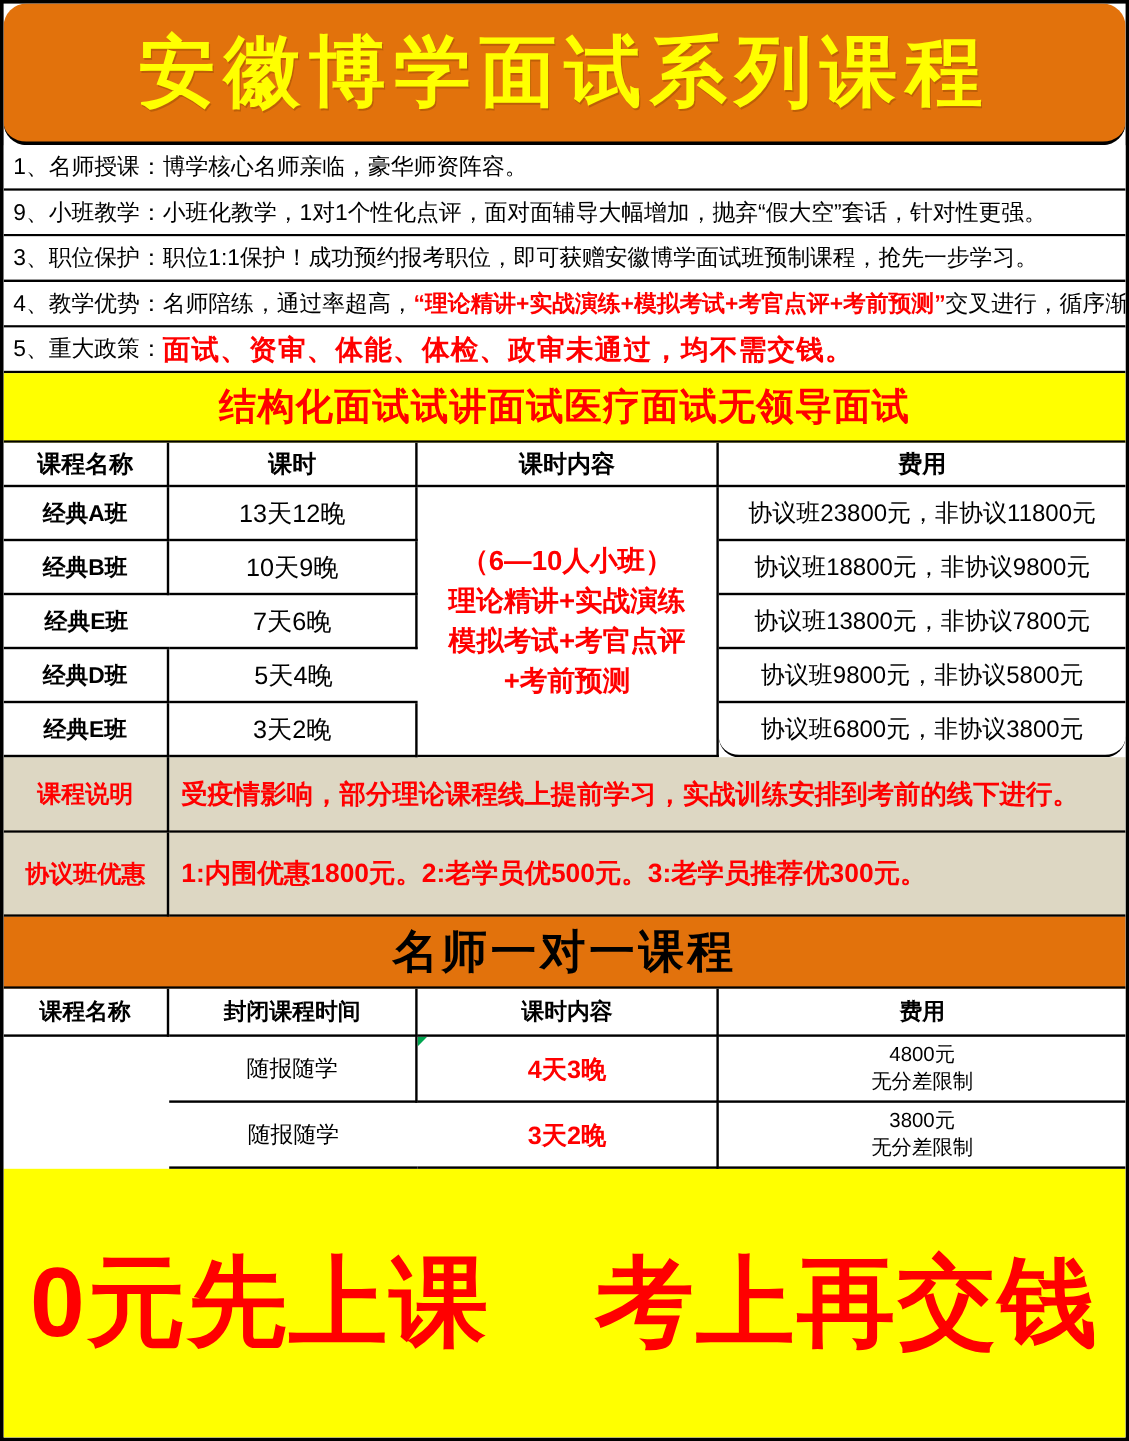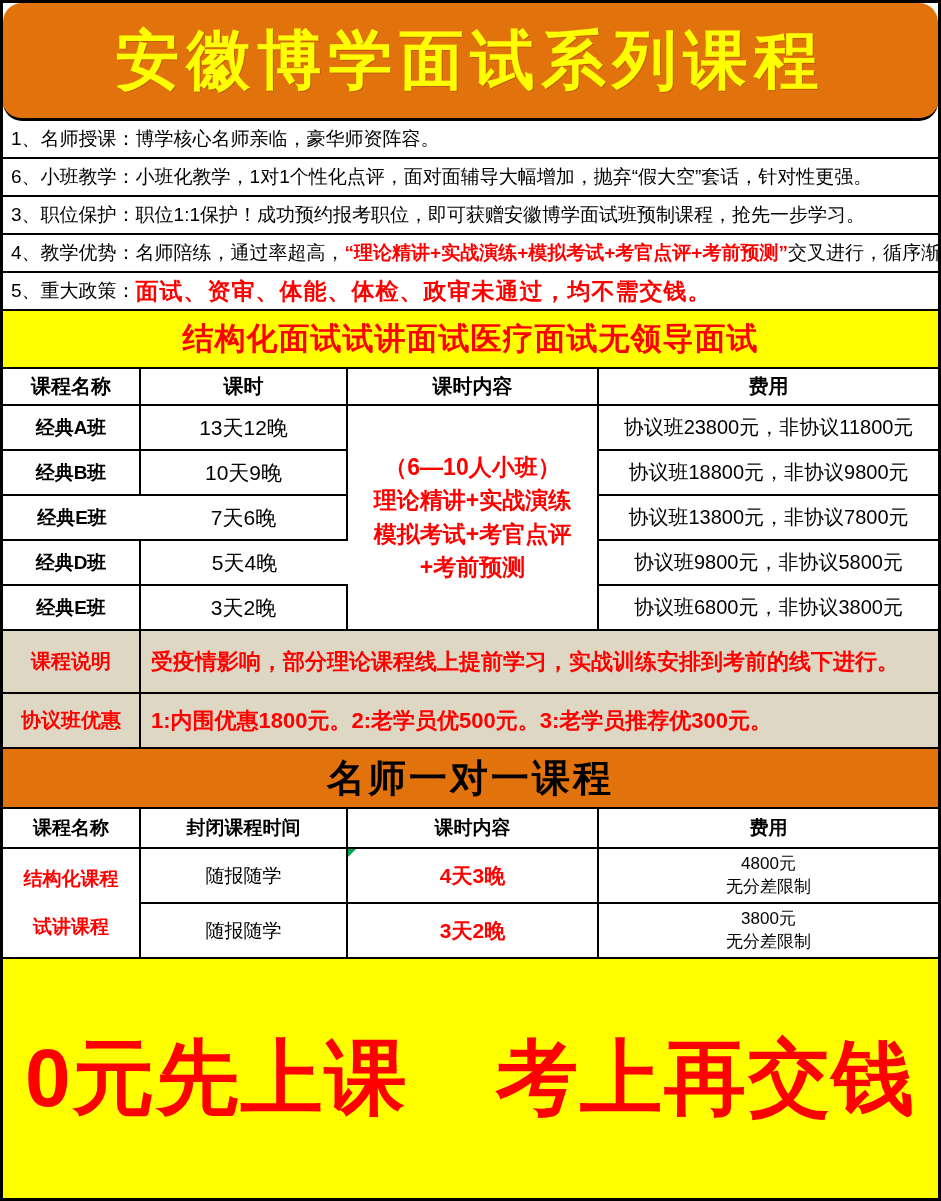--- a/index.html
+++ b/index.html
@@ -68,21 +68,21 @@
   .note-row{display:grid;grid-template-columns:138px 1fr;flex:0 0 auto;background:var(--tan);}
   .note-row .label-cell{
     border-right:2px solid var(--black);border-bottom:2px solid var(--black);
     display:flex;align-items:center;justify-content:center;
     color:var(--red);font-weight:900;font-size:20px;
   }
   .note-row .text-cell{
     border-bottom:2px solid var(--black);display:flex;align-items:center;
     padding-left:10px;color:var(--red);font-weight:900;font-size:22px;white-space:nowrap;overflow:hidden;
   }
-  .note-row.h63{height:63px;} .note-row.h55{height:55px;}
+  .note-row.h63{height:63px;} .note-row.h55{height:70px;}
   
   .one-title-band{
     height:60px;background:var(--orange);border-bottom:2px solid var(--black);
     display:flex;align-items:center;justify-content:center;flex:0 0 auto;
   }
   .one-title-band .one-title{font-size:38px;font-weight:700;color:#000;letter-spacing:3px;}
   .one-table{grid-template-columns:138px 207px 251px 1fr;grid-template-rows:40px 55px 55px;}
   .one-table .hcell{font-weight:bold;font-size:19px;}
   .one-table .name-merged{
     grid-column:1;grid-row:2 / span 2;
@@ -113,21 +113,21 @@
     <div class="title">安徽博学面试系列课程</div>
   </div>
 
   <div class="notices">
     <div class="notice-row">
       <span>1、名师授课：博学核心名师亲临，豪华师资阵容。</span>
         <span class="seg-red"></span>
         <span></span>
     </div>
     <div class="notice-row">
-      <span>6、小班教学：小班化教学，1对1个性化点评，面对面辅导大幅增加，抛弃“假大空”套话，针对性更强。</span>
+      <span>9、小班教学：小班化教学，1对1个性化点评，面对面辅导大幅增加，抛弃“假大空”套话，针对性更强。</span>
         <span class="seg-red"></span>
         <span></span>
     </div>
     <div class="notice-row">
       <span>3、职位保护：职位1:1保护！成功预约报考职位，即可获赠安徽博学面试班预制课程，抢先一步学习。</span>
         <span class="seg-red"></span>
         <span></span>
     </div>
     <div class="notice-row">
       <span>4、教学优势：名师陪练，通过率超高，</span>
@@ -173,21 +173,21 @@
     <div class="cell name-cell" style="grid-row:4;grid-column:1;">经典E班</div>
     <div class="cell hours-cell" style="grid-row:4;grid-column:2;">7天6晚</div>
     <div class="cell fee-cell" style="grid-row:4;grid-column:4;">协议班13800元，非协议7800元</div>
 
     <div class="cell name-cell" style="grid-row:5;grid-column:1;">经典D班</div>
     <div class="cell hours-cell" style="grid-row:5;grid-column:2;">5天4晚</div>
     <div class="cell fee-cell" style="grid-row:5;grid-column:4;">协议班9800元，非协议5800元</div>
 
     <div class="cell name-cell" style="grid-row:6;grid-column:1;">经典E班</div>
     <div class="cell hours-cell" style="grid-row:6;grid-column:2;">3天2晚</div>
-    <div class="cell fee-cell" style="grid-row:6;grid-column:4;">协议班6800元，非协议3800元</div>
+    <div class="cell fee-cell" style="grid-row:6;grid-column:4;border-radius:17px;">协议班6800元，非协议3800元</div>
   </div>
 
   <div class="note-row h63">
     <div class="label-cell">课程说明</div>
     <div class="text-cell">受疫情影响，部分理论课程线上提前学习，实战训练安排到考前的线下进行。</div>
   </div>
   <div class="note-row h55">
     <div class="label-cell">协议班优惠</div>
     <div class="text-cell">1:内围优惠1800元。2:老学员优500元。3:老学员推荐优300元。</div>
   </div>
@@ -195,24 +195,20 @@
   <div class="one-title-band">
     <div class="one-title">名师一对一课程</div>
   </div>
 
   <div class="grid one-table">
     <div class="cell hcell">课程名称</div>
     <div class="cell hcell">封闭课程时间</div>
     <div class="cell hcell">课时内容</div>
     <div class="cell hcell">费用</div>
 
-    <div class="name-merged">
-      <div>结构化课程</div>
-      <div>试讲课程</div>
-    </div>
 
     <div class="cell time-cell" style="grid-row:2;grid-column:2;">随报随学</div>
     <div class="cell content-cell" style="grid-row:2;grid-column:3;">
       <span class="comment-marker"></span>
       <span>4天3晚</span>
     </div>
     <div class="cell fee2-cell" style="grid-row:2;grid-column:4;">
       <div>4800元</div>
       <div>无分差限制</div>
     </div>

